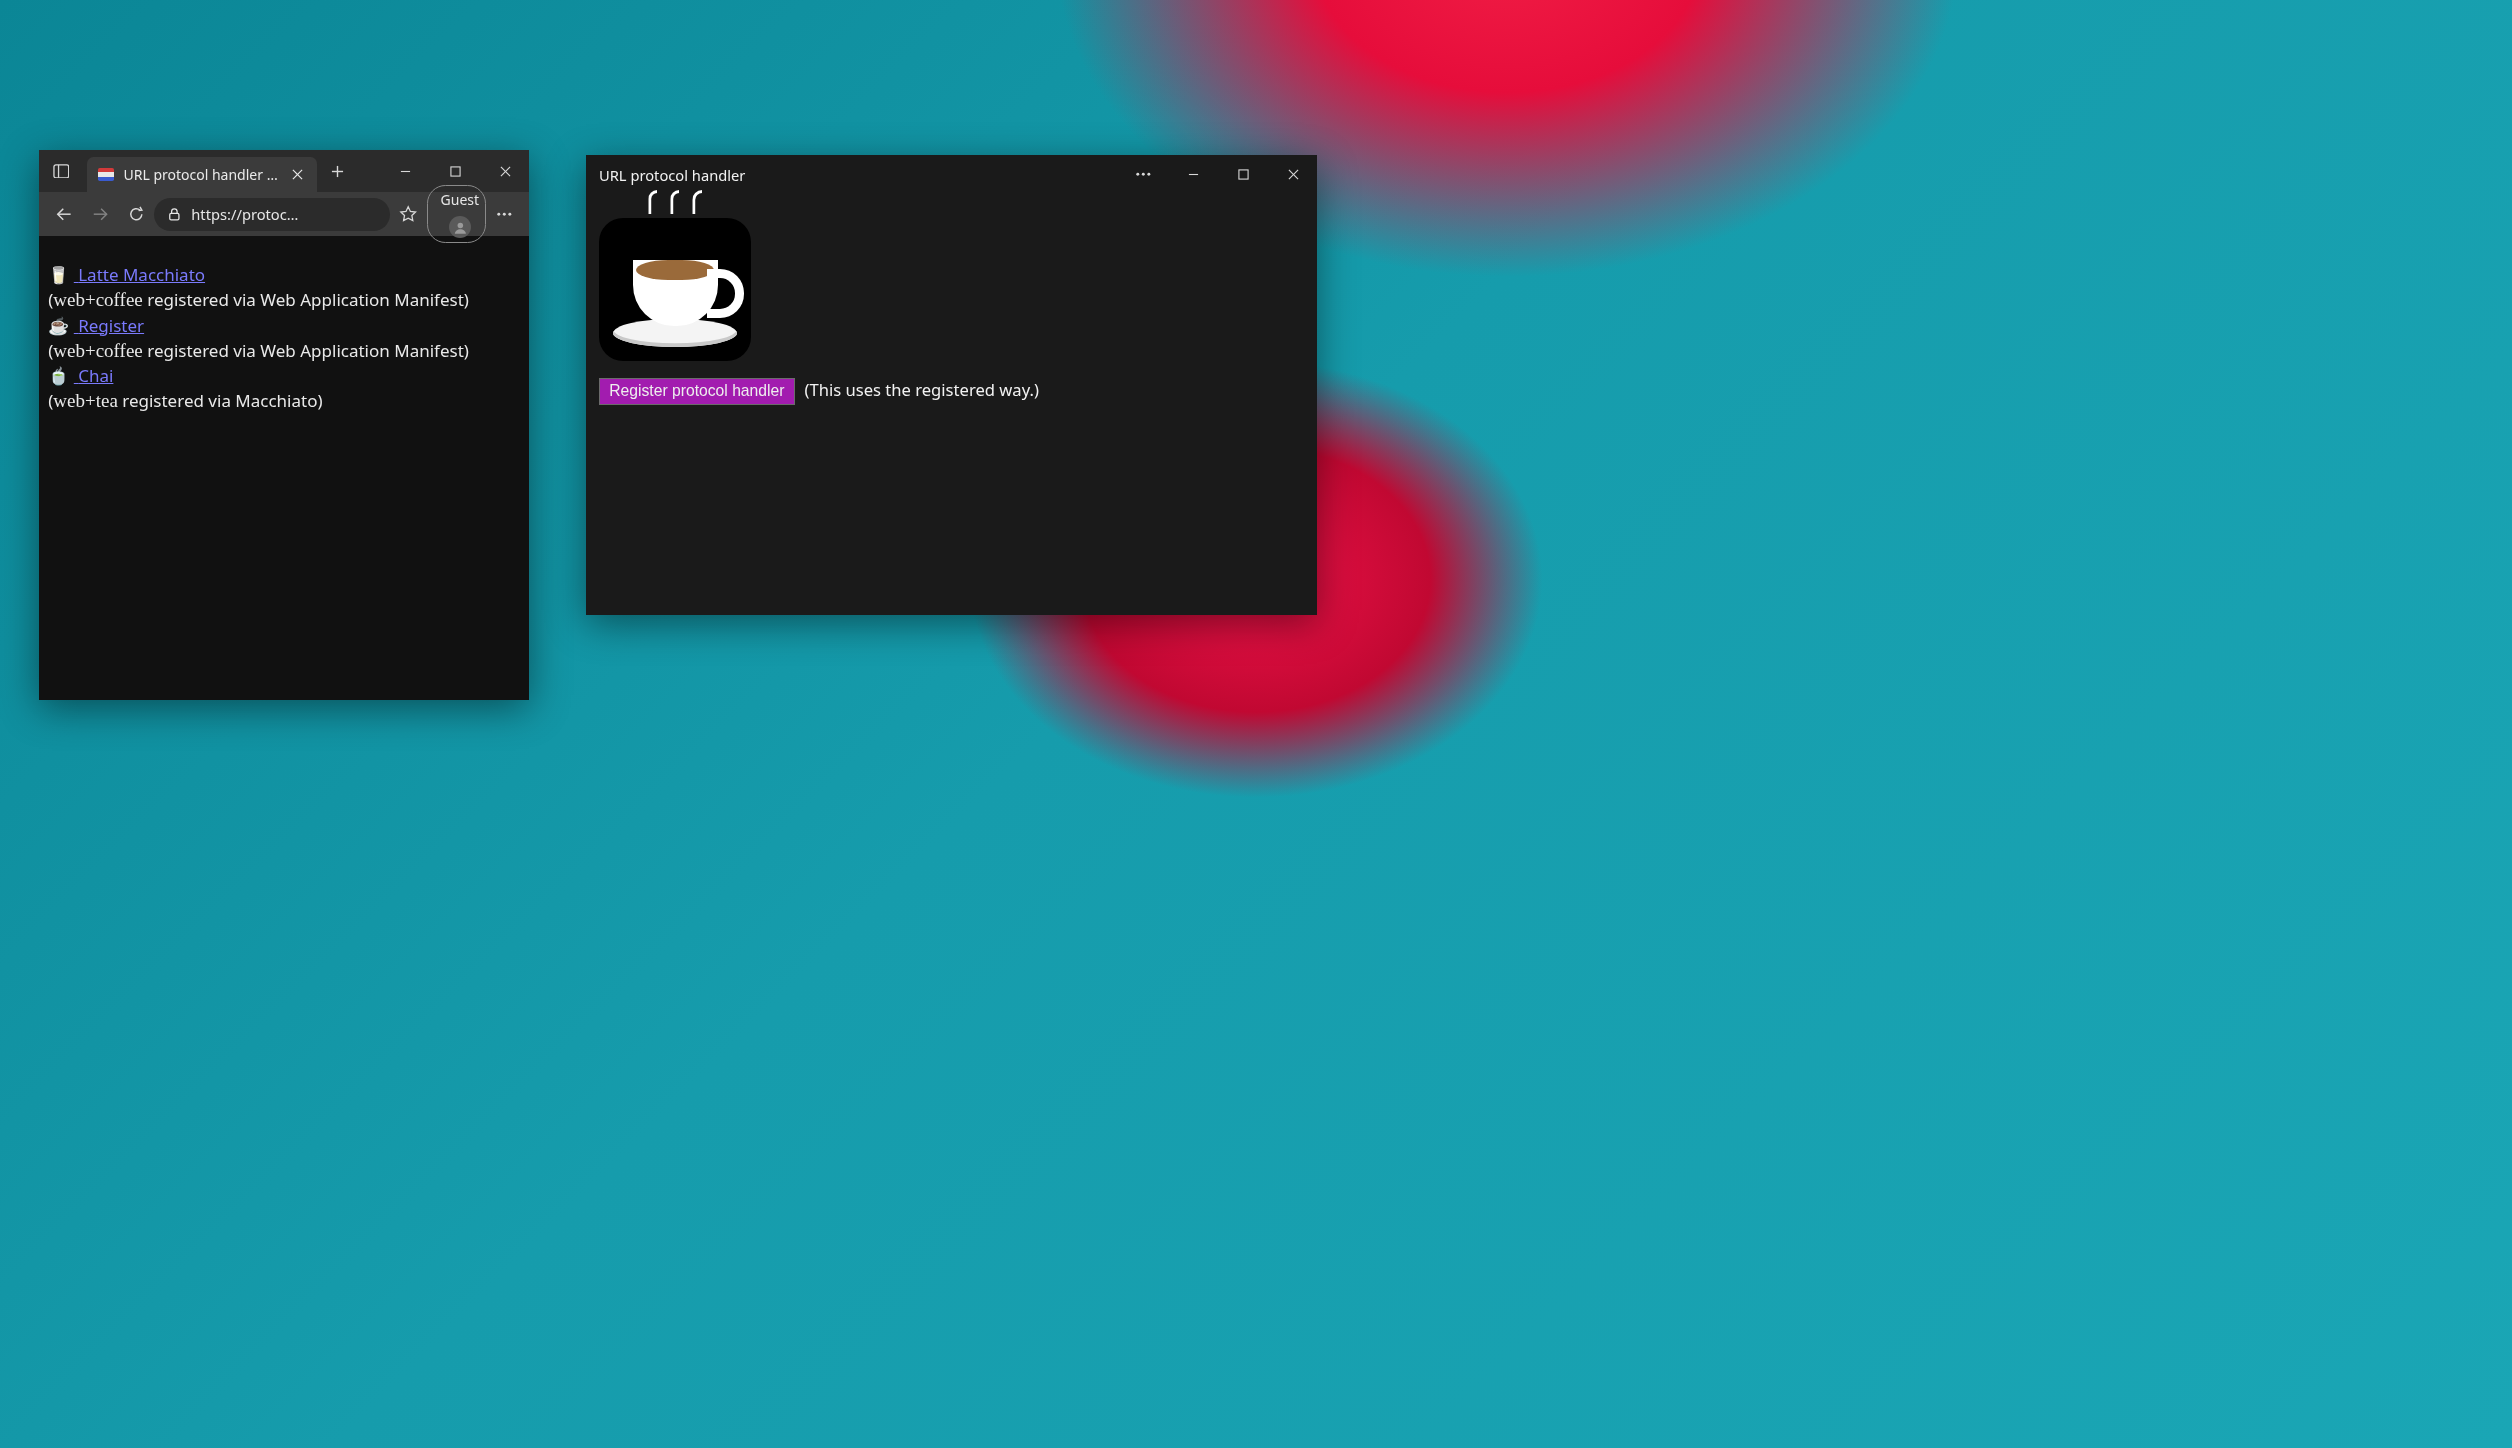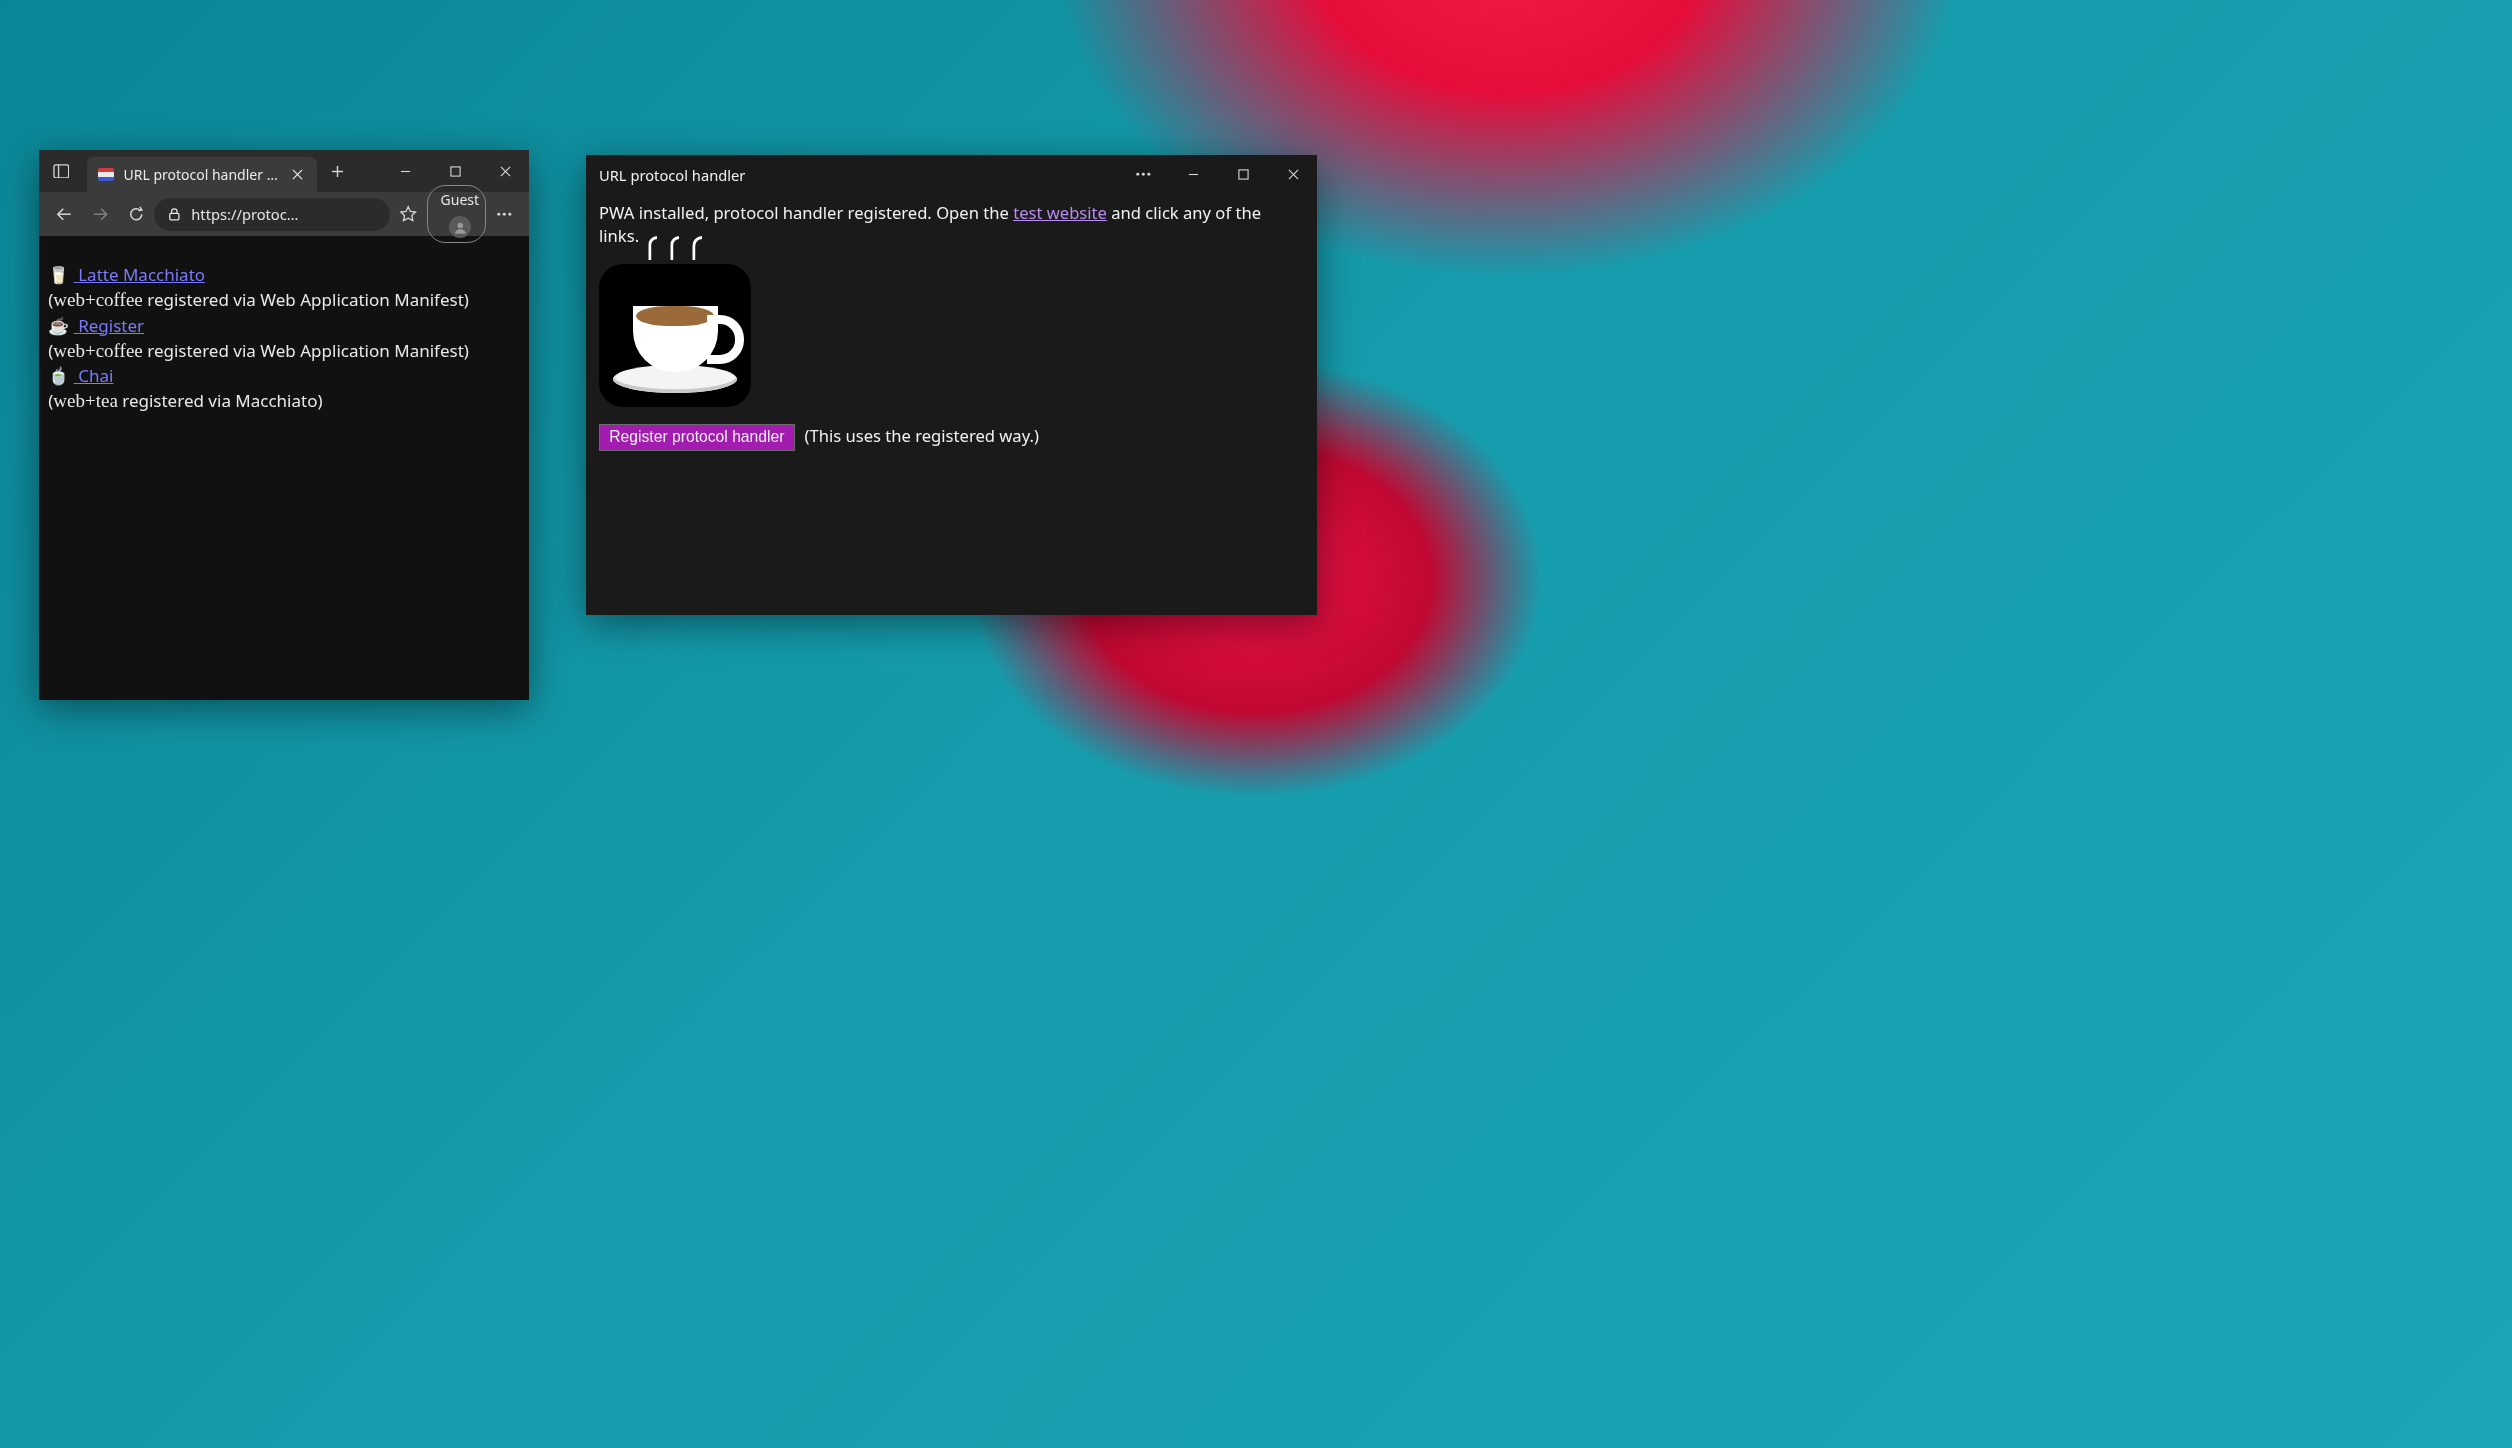--- a/index.html
+++ b/index.html
@@ -380,23 +380,20 @@
       <div class="win-ctrl">
         <svg width="11" height="11" viewBox="0 0 12 12" stroke="currentColor" stroke-width="1.2">
             <line x1="1" y1="1" x2="11" y2="11"></line>
             <line x1="11" y1="1" x2="1" y2="11"></line>
           </svg>
       </div>
     </div>
   </div>
 
   <div class="pwa-content">
-    <div>
-      <span>PWA installed, protocol handler registered. Open the </span><a class="link" style="color:#b98cf0">test website</a><span> and click any of the links.</span>
-    </div>
 
     <div class="cup-wrap">
       <div class="steam">
           <span></span>
           <span></span>
           <span></span>
         </div>
       <div class="saucer"></div>
       <div class="cup">
           <div class="coffee"></div>

